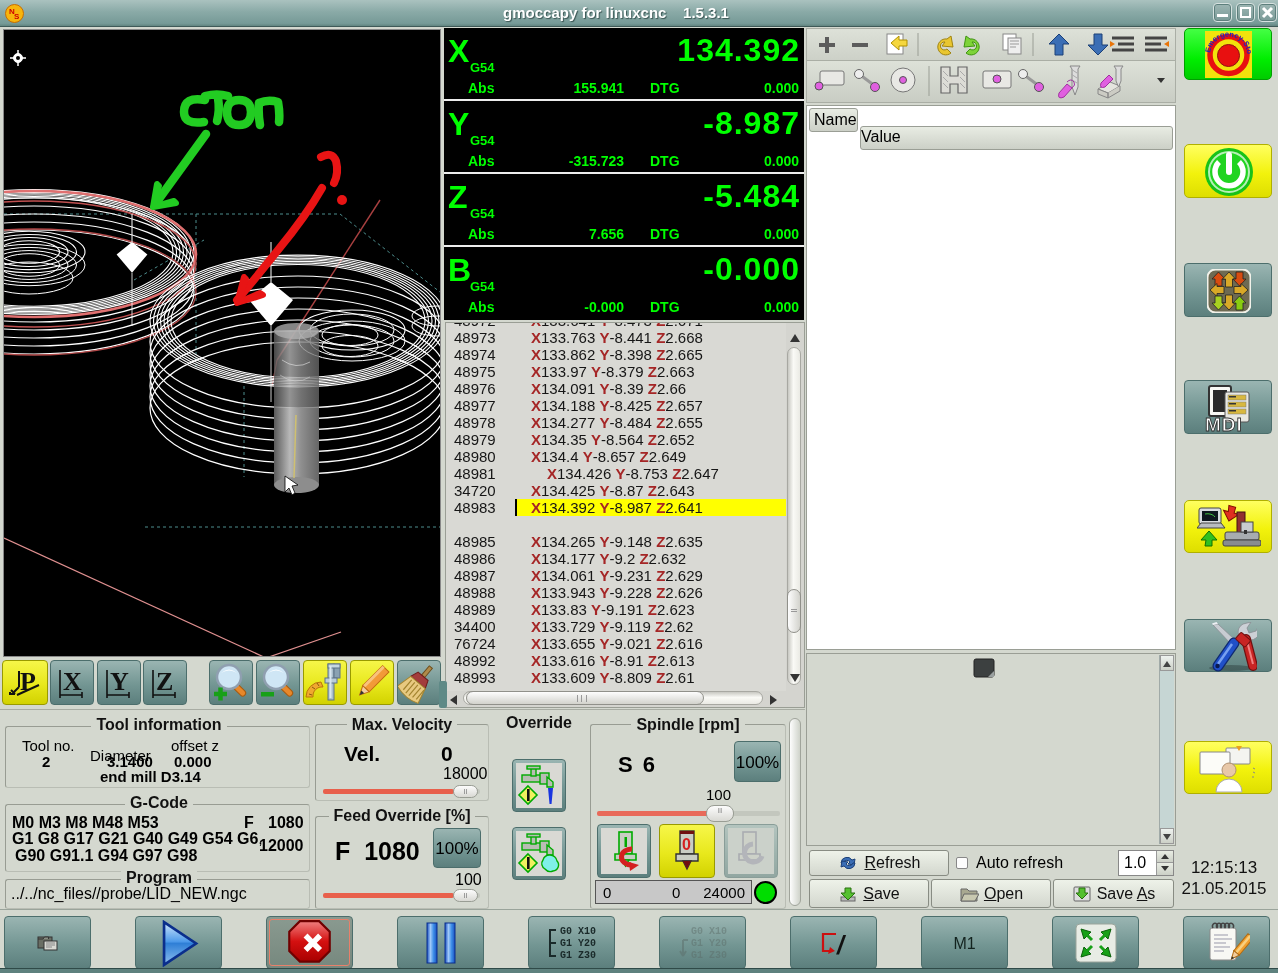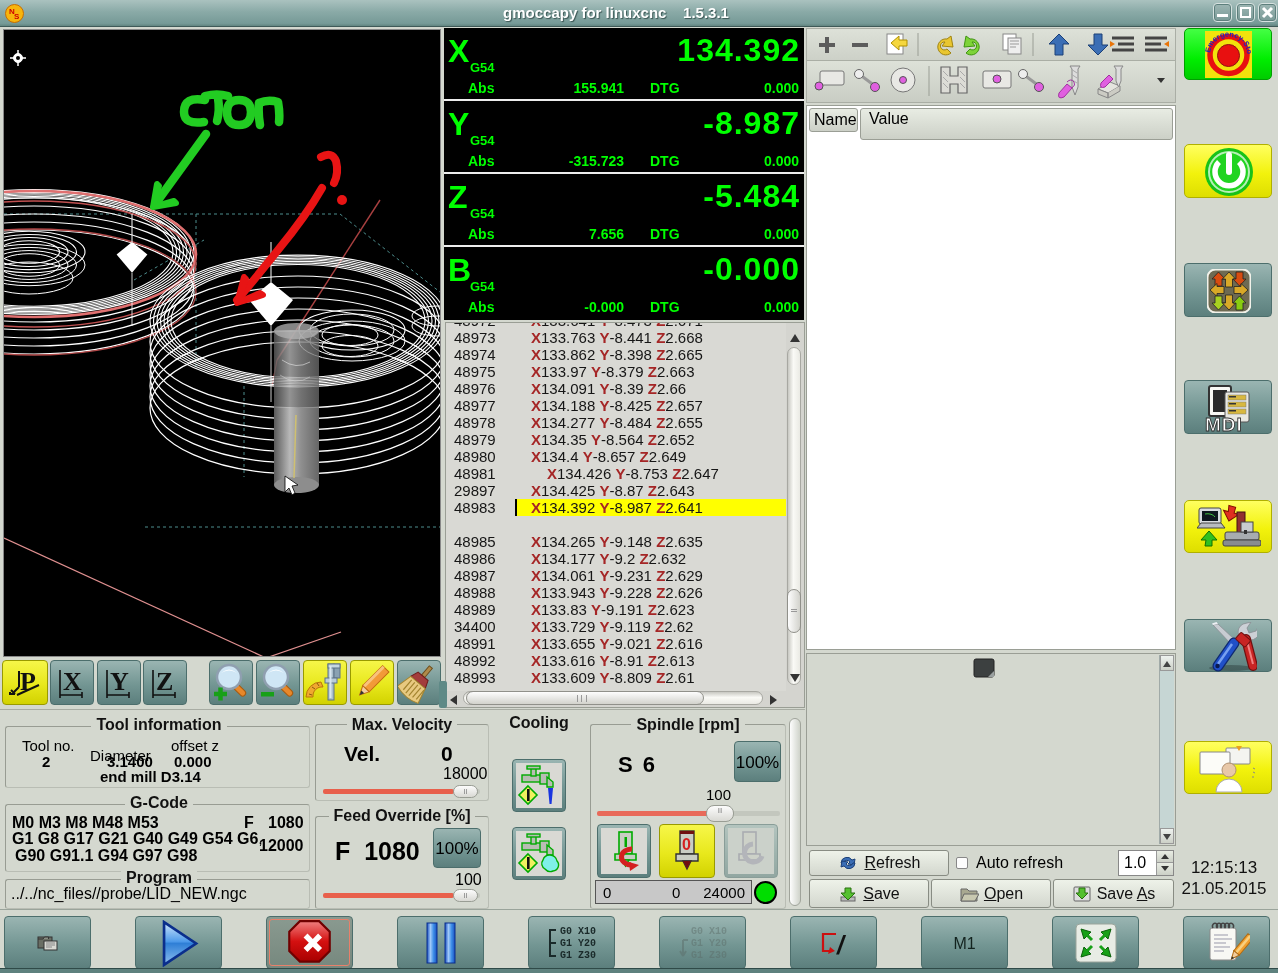--- a/index.html
+++ b/index.html
@@ -275,29 +275,29 @@
       <div style="position:absolute;left:0;top:-11px;height:17px;width:340px;font-size:15px;color:#161616;white-space:pre;"><span style="position:absolute;left:8px;">48972</span><span style="position:absolute;left:85px;"><b style="color:#a52626">X</b>133.641 <b style="color:#a52626">Y</b>-8.473 <b style="color:#a52626">Z</b>2.671</span></div>
       <div style="position:absolute;left:0;top:6px;height:17px;width:340px;font-size:15px;color:#161616;white-space:pre;"><span style="position:absolute;left:8px;">48973</span><span style="position:absolute;left:85px;"><b style="color:#a52626">X</b>133.763 <b style="color:#a52626">Y</b>-8.441 <b style="color:#a52626">Z</b>2.668</span></div>
       <div style="position:absolute;left:0;top:23px;height:17px;width:340px;font-size:15px;color:#161616;white-space:pre;"><span style="position:absolute;left:8px;">48974</span><span style="position:absolute;left:85px;"><b style="color:#a52626">X</b>133.862 <b style="color:#a52626">Y</b>-8.398 <b style="color:#a52626">Z</b>2.665</span></div>
       <div style="position:absolute;left:0;top:40px;height:17px;width:340px;font-size:15px;color:#161616;white-space:pre;"><span style="position:absolute;left:8px;">48975</span><span style="position:absolute;left:85px;"><b style="color:#a52626">X</b>133.97 <b style="color:#a52626">Y</b>-8.379 <b style="color:#a52626">Z</b>2.663</span></div>
       <div style="position:absolute;left:0;top:57px;height:17px;width:340px;font-size:15px;color:#161616;white-space:pre;"><span style="position:absolute;left:8px;">48976</span><span style="position:absolute;left:85px;"><b style="color:#a52626">X</b>134.091 <b style="color:#a52626">Y</b>-8.39 <b style="color:#a52626">Z</b>2.66</span></div>
       <div style="position:absolute;left:0;top:74px;height:17px;width:340px;font-size:15px;color:#161616;white-space:pre;"><span style="position:absolute;left:8px;">48977</span><span style="position:absolute;left:85px;"><b style="color:#a52626">X</b>134.188 <b style="color:#a52626">Y</b>-8.425 <b style="color:#a52626">Z</b>2.657</span></div>
       <div style="position:absolute;left:0;top:91px;height:17px;width:340px;font-size:15px;color:#161616;white-space:pre;"><span style="position:absolute;left:8px;">48978</span><span style="position:absolute;left:85px;"><b style="color:#a52626">X</b>134.277 <b style="color:#a52626">Y</b>-8.484 <b style="color:#a52626">Z</b>2.655</span></div>
       <div style="position:absolute;left:0;top:108px;height:17px;width:340px;font-size:15px;color:#161616;white-space:pre;"><span style="position:absolute;left:8px;">48979</span><span style="position:absolute;left:85px;"><b style="color:#a52626">X</b>134.35 <b style="color:#a52626">Y</b>-8.564 <b style="color:#a52626">Z</b>2.652</span></div>
       <div style="position:absolute;left:0;top:125px;height:17px;width:340px;font-size:15px;color:#161616;white-space:pre;"><span style="position:absolute;left:8px;">48980</span><span style="position:absolute;left:85px;"><b style="color:#a52626">X</b>134.4 <b style="color:#a52626">Y</b>-8.657 <b style="color:#a52626">Z</b>2.649</span></div>
       <div style="position:absolute;left:0;top:142px;height:17px;width:340px;font-size:15px;color:#161616;white-space:pre;"><span style="position:absolute;left:8px;">48981</span><span style="position:absolute;left:85px;margin-left:16px;"><b style="color:#a52626">X</b>134.426 <b style="color:#a52626">Y</b>-8.753 <b style="color:#a52626">Z</b>2.647</span></div>
-      <div style="position:absolute;left:0;top:159px;height:17px;width:340px;font-size:15px;color:#161616;white-space:pre;"><span style="position:absolute;left:8px;">29897</span><span style="position:absolute;left:85px;"><b style="color:#a52626">X</b>134.425 <b style="color:#a52626">Y</b>-8.87 <b style="color:#a52626">Z</b>2.643</span></div>
+      <div style="position:absolute;left:0;top:159px;height:17px;width:340px;font-size:15px;color:#161616;white-space:pre;"><span style="position:absolute;left:8px;">34720</span><span style="position:absolute;left:85px;"><b style="color:#a52626">X</b>134.425 <b style="color:#a52626">Y</b>-8.87 <b style="color:#a52626">Z</b>2.643</span></div>
       <div style="position:absolute;left:0;top:176px;height:17px;width:340px;font-size:15px;color:#161616;white-space:pre;"><span style="position:absolute;left:8px;">48983</span><span style="position:absolute;left:70px;top:0px;width:270px;height:17px;background:#ffff00;"></span><span style="position:absolute;left:69px;top:0px;width:2px;height:17px;background:#000;"></span><span style="position:absolute;left:85px;"><b style="color:#a52626">X</b>134.392 <b style="color:#a52626">Y</b>-8.987 <b style="color:#a52626">Z</b>2.641</span></div>
       <div style="position:absolute;left:0;top:210px;height:17px;width:340px;font-size:15px;color:#161616;white-space:pre;"><span style="position:absolute;left:8px;">48985</span><span style="position:absolute;left:85px;"><b style="color:#a52626">X</b>134.265 <b style="color:#a52626">Y</b>-9.148 <b style="color:#a52626">Z</b>2.635</span></div>
       <div style="position:absolute;left:0;top:227px;height:17px;width:340px;font-size:15px;color:#161616;white-space:pre;"><span style="position:absolute;left:8px;">48986</span><span style="position:absolute;left:85px;"><b style="color:#a52626">X</b>134.177 <b style="color:#a52626">Y</b>-9.2 <b style="color:#a52626">Z</b>2.632</span></div>
       <div style="position:absolute;left:0;top:244px;height:17px;width:340px;font-size:15px;color:#161616;white-space:pre;"><span style="position:absolute;left:8px;">48987</span><span style="position:absolute;left:85px;"><b style="color:#a52626">X</b>134.061 <b style="color:#a52626">Y</b>-9.231 <b style="color:#a52626">Z</b>2.629</span></div>
       <div style="position:absolute;left:0;top:261px;height:17px;width:340px;font-size:15px;color:#161616;white-space:pre;"><span style="position:absolute;left:8px;">48988</span><span style="position:absolute;left:85px;"><b style="color:#a52626">X</b>133.943 <b style="color:#a52626">Y</b>-9.228 <b style="color:#a52626">Z</b>2.626</span></div>
       <div style="position:absolute;left:0;top:278px;height:17px;width:340px;font-size:15px;color:#161616;white-space:pre;"><span style="position:absolute;left:8px;">48989</span><span style="position:absolute;left:85px;"><b style="color:#a52626">X</b>133.83 <b style="color:#a52626">Y</b>-9.191 <b style="color:#a52626">Z</b>2.623</span></div>
       <div style="position:absolute;left:0;top:295px;height:17px;width:340px;font-size:15px;color:#161616;white-space:pre;"><span style="position:absolute;left:8px;">34400</span><span style="position:absolute;left:85px;"><b style="color:#a52626">X</b>133.729 <b style="color:#a52626">Y</b>-9.119 <b style="color:#a52626">Z</b>2.62</span></div>
-      <div style="position:absolute;left:0;top:312px;height:17px;width:340px;font-size:15px;color:#161616;white-space:pre;"><span style="position:absolute;left:8px;">48991</span><span style="position:absolute;left:85px;"><b style="color:#a52626">X</b>133.655 <b style="color:#a52626">Y</b>-9.021 <b style="color:#a52626">Z</b>2.616</span></div>
+      <div style="position:absolute;left:0;top:312px;height:17px;width:340px;font-size:15px;color:#161616;white-space:pre;"><span style="position:absolute;left:8px;">76724</span><span style="position:absolute;left:85px;"><b style="color:#a52626">X</b>133.655 <b style="color:#a52626">Y</b>-9.021 <b style="color:#a52626">Z</b>2.616</span></div>
       <div style="position:absolute;left:0;top:329px;height:17px;width:340px;font-size:15px;color:#161616;white-space:pre;"><span style="position:absolute;left:8px;">48992</span><span style="position:absolute;left:85px;"><b style="color:#a52626">X</b>133.616 <b style="color:#a52626">Y</b>-8.91 <b style="color:#a52626">Z</b>2.613</span></div>
       <div style="position:absolute;left:0;top:346px;height:17px;width:340px;font-size:15px;color:#161616;white-space:pre;"><span style="position:absolute;left:8px;">48993</span><span style="position:absolute;left:85px;"><b style="color:#a52626">X</b>133.609 <b style="color:#a52626">Y</b>-8.809 <b style="color:#a52626">Z</b>2.61</span></div>
       <div style="position:absolute;right:0;top:0;width:18px;height:384px;background:#d4d4cf;">
         <div style="position:absolute;top:24px;left:1px;width:14px;height:338px;border-radius:8px;background:linear-gradient(90deg,#c8c8c2,#fafaf6 45%,#eaeae4);border:1px solid #a8a8a2;"></div>
         <div style="position:absolute;top:11px;left:4px;width:0;height:0;border-left:5px solid transparent;border-right:5px solid transparent;border-bottom:8px solid #333;"></div>
         <div style="position:absolute;bottom:25px;left:4px;width:0;height:0;border-left:5px solid transparent;border-right:5px solid transparent;border-top:8px solid #333;"></div>
         <div style="position:absolute;top:266px;left:1px;width:14px;height:44px;border-radius:7px;background:linear-gradient(90deg,#fdfdfd,#d2d2cc);border:1px solid #90908a;">
           <div style="margin:19px 3px;border-top:1px solid #999;border-bottom:1px solid #999;height:3px;"></div>
         </div>
       </div>
@@ -347,21 +347,21 @@
     <div style="position:absolute;left:453px;top:75px;width:25px;height:13px;border-radius:7px;background:linear-gradient(#fcfcfc,#d9d9d4);border:1px solid #999d94;text-align:center;font-size:7px;line-height:11px;color:#777;">II</div>
     <div class="panel-title" style="position:absolute;left:315px;top:97px;width:174px;"><span>Feed Override [%]</span></div>
     <div class="inbox" style="left:315px;top:106px;width:174px;height:93px;"></div>
     <b style="position:absolute;left:335px;top:127px;font-size:25px;">F&nbsp;&nbsp;1080</b>
     <div class="teal" style="position:absolute;left:433px;top:118px;width:48px;height:40px;text-align:center;line-height:40px;font-size:17px;">100%</div>
     <span style="position:absolute;left:455px;top:161px;font-size:16px;">100</span>
     <div style="position:absolute;left:323px;top:183px;width:131px;height:5px;background:#e8604c;border-radius:2px;"></div>
     <div style="position:absolute;left:454px;top:183px;width:26px;height:5px;background:#c3c7be;border-radius:2px;"></div>
     <div style="position:absolute;left:453px;top:179px;width:25px;height:13px;border-radius:7px;background:linear-gradient(#fcfcfc,#d9d9d4);border:1px solid #999d94;text-align:center;font-size:7px;line-height:11px;color:#777;">II</div>
 
-    <div class="panel-title" style="position:absolute;left:491px;top:4px;width:96px;"><span>Cooling</span></div>
+    <div class="panel-title" style="position:absolute;left:491px;top:4px;width:96px;"><span>Override</span></div>
     <div class="teal" style="position:absolute;left:512px;top:49px;width:54px;height:53px;padding:3px;">
         <div style="width:100%;height:100%;background:#d9d9d4;"><svg width="46" height="45" viewBox="0 0 46 45">
       <g stroke="#0a0" stroke-width="1.4" fill="#b9bdb4">
               <rect x="6" y="12" width="22" height="7"></rect>
               <rect x="24" y="10" width="9" height="11"></rect>
               <rect x="15" y="5" width="5" height="8"></rect>
               <rect x="11" y="3" width="13" height="3"></rect>
               <path d="M31 14 l6 5 v5 h-6 z"></path>
             </g>
       <path d="M32 25 h5 l-1.5 16 h-2 z" fill="#1a35e0"></path>
@@ -514,21 +514,21 @@
             <path d="M283 28 l12 -7 l10 4 l-12 7 z" fill="#e4e4de" stroke="#888"></path>
             <path d="M283 28 v5 l10 4 v-5 z M305 25 v5 l-12 7 v-5" fill="#ccccc4" stroke="#888"></path>
             <path d="M299 5 h9 l-2 3 v12 l-2.5 6 l-2.5 -6 v-12 z" fill="#ddd" stroke="#888"></path>
             <path d="M286 22 l8 -8 l4 4 l-8 8 q-6 2 -4 -4 z" fill="#e060e0" stroke="#a030a0"></path>
           </g>
         <path d="M350 17 l8 0 l-4 5 z" fill="#333"></path>
       </svg>
     </div>
     <div style="position:absolute;left:0;top:77px;width:370px;height:545px;background:#fff;border:1px solid #9a9e95;">
       <div style="position:absolute;left:2px;top:2px;width:49px;height:24px;background:linear-gradient(#e8ece3,#ccd0c7);border:1px solid #9a9e95;border-radius:3px;font-size:16px;padding:2px 4px;">Name</div>
-      <div style="position:absolute;left:53px;top:2px;width:313px;height:32px;background:linear-gradient(#e8ece3,#ccd0c7);border:1px solid #9a9e95;border-radius:3px;font-size:16px;padding:1px 8px;">Value</div>
+      <div style="position:absolute;left:53px;top:20px;width:313px;height:24px;background:linear-gradient(#e8ece3,#ccd0c7);border:1px solid #9a9e95;border-radius:3px;font-size:16px;padding:1px 0;">Value</div>
     </div>
     <div style="position:absolute;left:0;top:625px;width:370px;height:193px;background:#d4d8cf;border:1px solid #9a9e95;">
       <svg style="position:absolute;left:166px;top:4px;" width="22" height="20" viewBox="0 0 22 20">
           <rect x="1" y="1" width="20" height="18" rx="2" fill="#3c4040" stroke="#222"></rect>
           <path d="M15 19 l6 -6 v6 z" fill="#9aa0a0"></path>
         </svg>
       <div style="position:absolute;right:1px;top:1px;width:15px;height:189px;background:#c6d6d4;border-left:1px solid #a0aaa8;">
         <div style="position:absolute;top:0;left:0;width:14px;height:16px;background:linear-gradient(#eef2ef,#ccd0c7);border:1px solid #999;">
             <div style="margin:5px auto;width:0;border-left:4px solid transparent;border-right:4px solid transparent;border-bottom:6px solid #444;"></div>
           </div>

